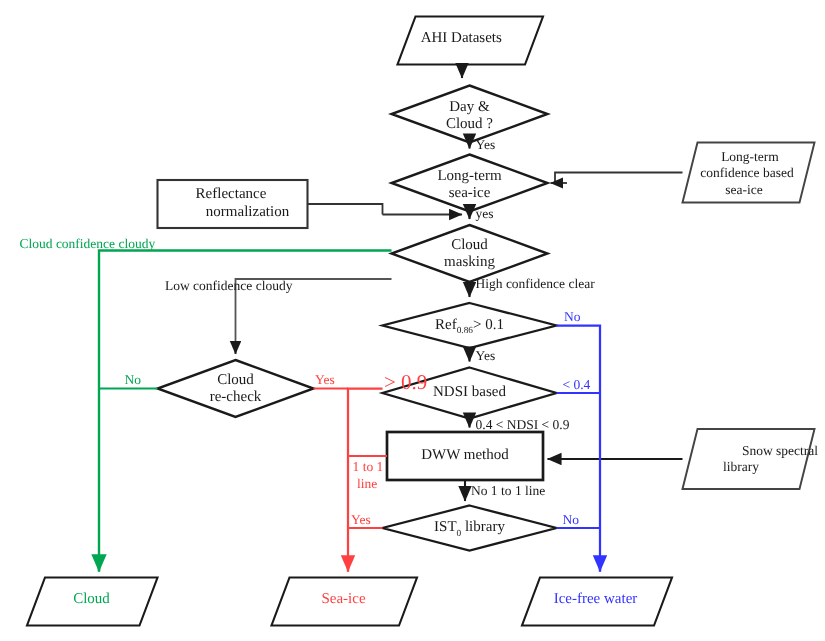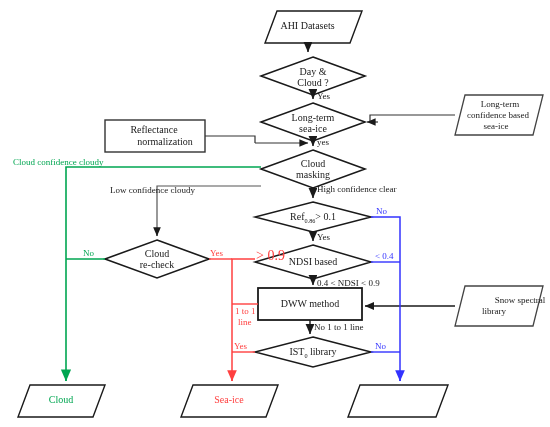--- a/index.html
+++ b/index.html
@@ -189,20 +189,21 @@
 
   <div class="shape-text" style="left:258px;top:298px;width:104px;font-size:10px;color:#1a1a1a;">DWW method</div>
 
   <div class="shape-text" style="left:478px;top:295px;width:84px;font-size:9px;color:#1a1a1a;">Snow spectral</div>
   <div class="shape-text" style="left:452px;top:306px;width:84px;font-size:9px;color:#1a1a1a;">library</div>
 
   <div class="shape-text" style="left:273px;top:346px;width:80px;font-size:10px;color:#1a1a1a;"><span>IST</span><span class="sub">0</span><span> library</span></div>
 
   <div class="shape-text" style="left:22px;top:394px;width:78px;font-size:10px;color:#00a651;">Cloud</div>
   <div class="shape-text" style="left:186px;top:394px;width:86px;font-size:10px;color:#ff4040;">Sea-ice</div>
+  <div class="shape-text" style="left:352px;top:394px;width:90px;font-size:10px;color:#3333ff;">Ice-free water</div>
 
   <div class="lbl" style="left:317px;top:91px;font-size:9px;color:#1a1a1a;">Yes</div>
   <div class="lbl" style="left:317px;top:137px;font-size:9px;color:#1a1a1a;">yes</div>
   <div class="lbl" style="left:13px;top:157px;font-size:9px;color:#00a651;">Cloud confidence cloudy</div>
   <div class="lbl" style="left:110px;top:185px;font-size:9px;color:#1a1a1a;">Low confidence cloudy</div>
   <div class="lbl" style="left:317px;top:184px;font-size:9px;color:#1a1a1a;">High confidence clear</div>
   <div class="lbl" style="left:376px;top:206px;font-size:9px;color:#3333ff;">No</div>
   <div class="lbl" style="left:317px;top:232px;font-size:9px;color:#1a1a1a;">Yes</div>
   <div class="lbl" style="left:83px;top:248px;font-size:9px;color:#00a651;">No</div>
   <div class="lbl" style="left:210px;top:248px;font-size:9px;color:#ff4040;">Yes</div>

